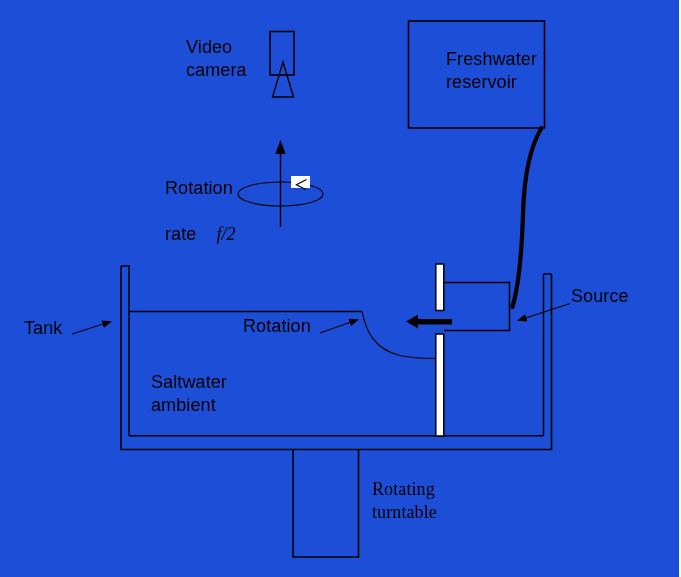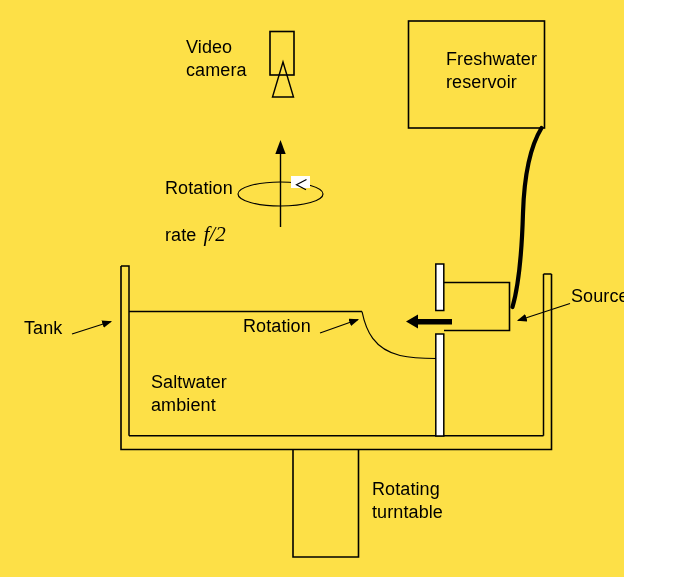--- a/index.html
+++ b/index.html
@@ -1,27 +1,27 @@
 <!DOCTYPE html>
 <html><head>
 <meta charset="utf-8">
 <style>
   html,body{margin:0;padding:0;background:#ffffff;}
   .stage{
-    position:relative;width:624px;height:577px;background:#fde047;
+    position:relative;width:679px;height:577px;background:#1d4ed8;
     font-family:"Liberation Sans", sans-serif;color:#000;overflow:hidden;
   }
   .stage svg{position:absolute;left:0;top:0;}
   .label{
     position:absolute;font-size:18px;line-height:23px;color:#000;
     white-space:pre-line;letter-spacing:0.1px;
   }
   .math{
-    font-family:"Liberation Serif", serif;font-style:italic;font-size:21px;
-    margin-left:7px;
+    font-family:"Liberation Serif", serif;font-style:italic;font-size:18px;
+    margin-left:20px;
   }
 </style>
 </head>
 <body>
 
 <div class="stage">
 
   <svg width="681" height="577" viewBox="0 0 681 577">
     <defs>
       <marker id="ah" markerWidth="9" markerHeight="7" refX="8" refY="3.5" orient="auto">
@@ -84,16 +84,16 @@
 
   <div class="label" style="left:24px;top:317px;">Tank</div>
 
   <div class="label" style="left:243px;top:315px;">Rotation</div>
 
   <div class="label" style="left:571px;top:285px;">Source</div>
 
   <div class="label" style="left:151px;top:371px;">Saltwater
 ambient</div>
 
-  <div class="label" style="left:372px;top:478px;">Rotating
+  <div class="label" style="left:372px;top:478px;font-family:Liberation Serif, serif;">Rotating
 turntable</div>
 
 </div>
 
 </body></html>

